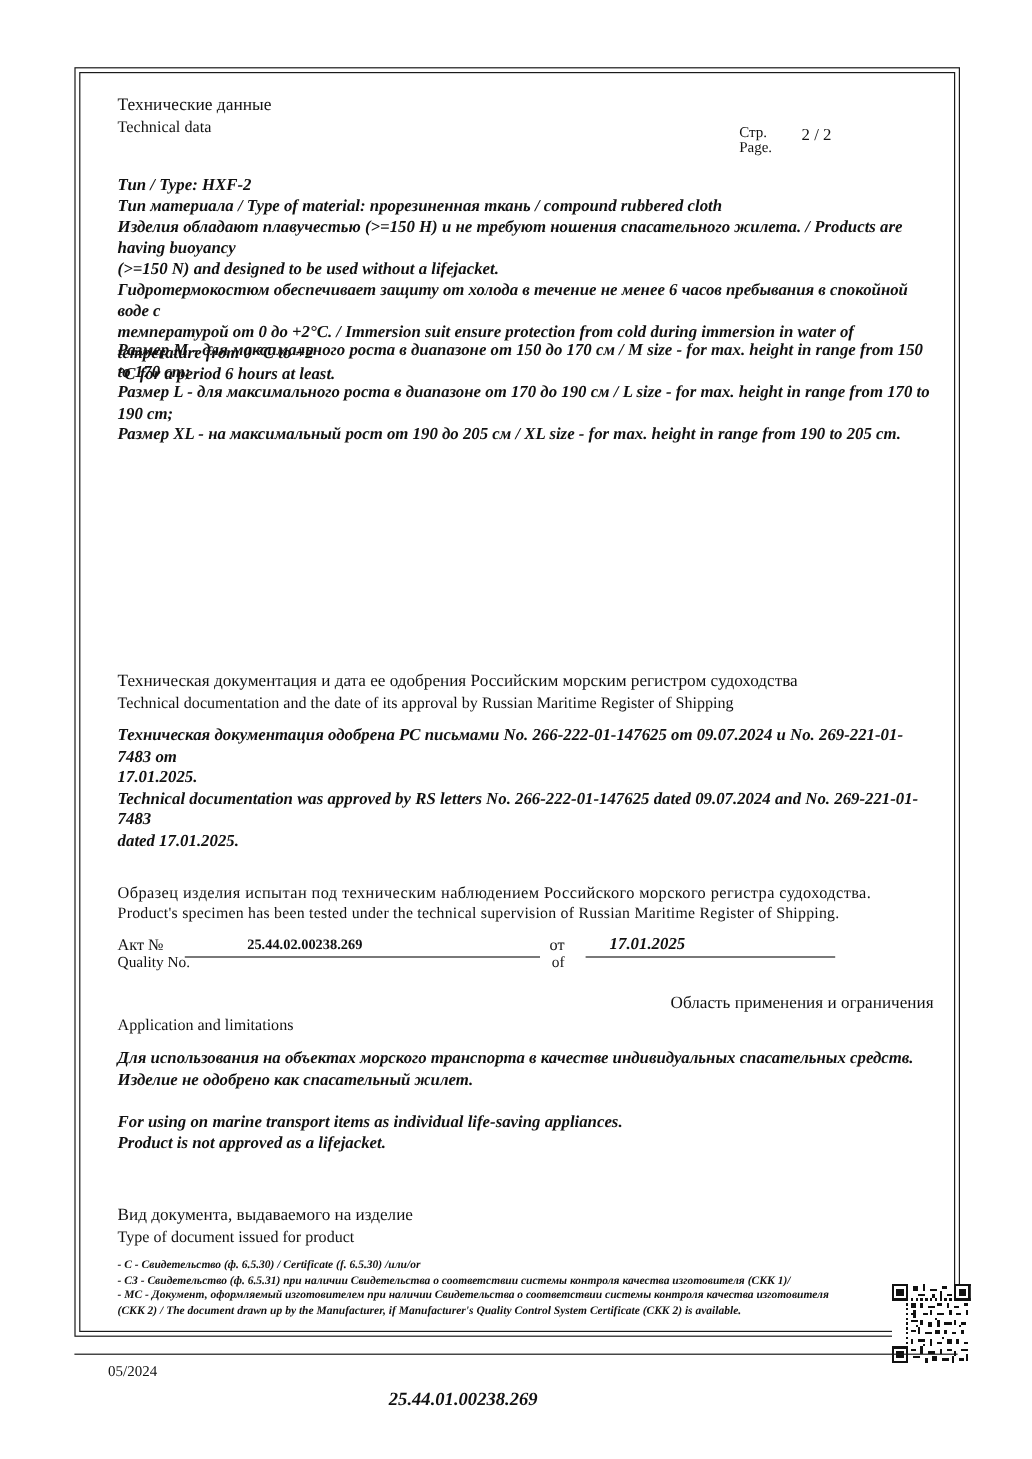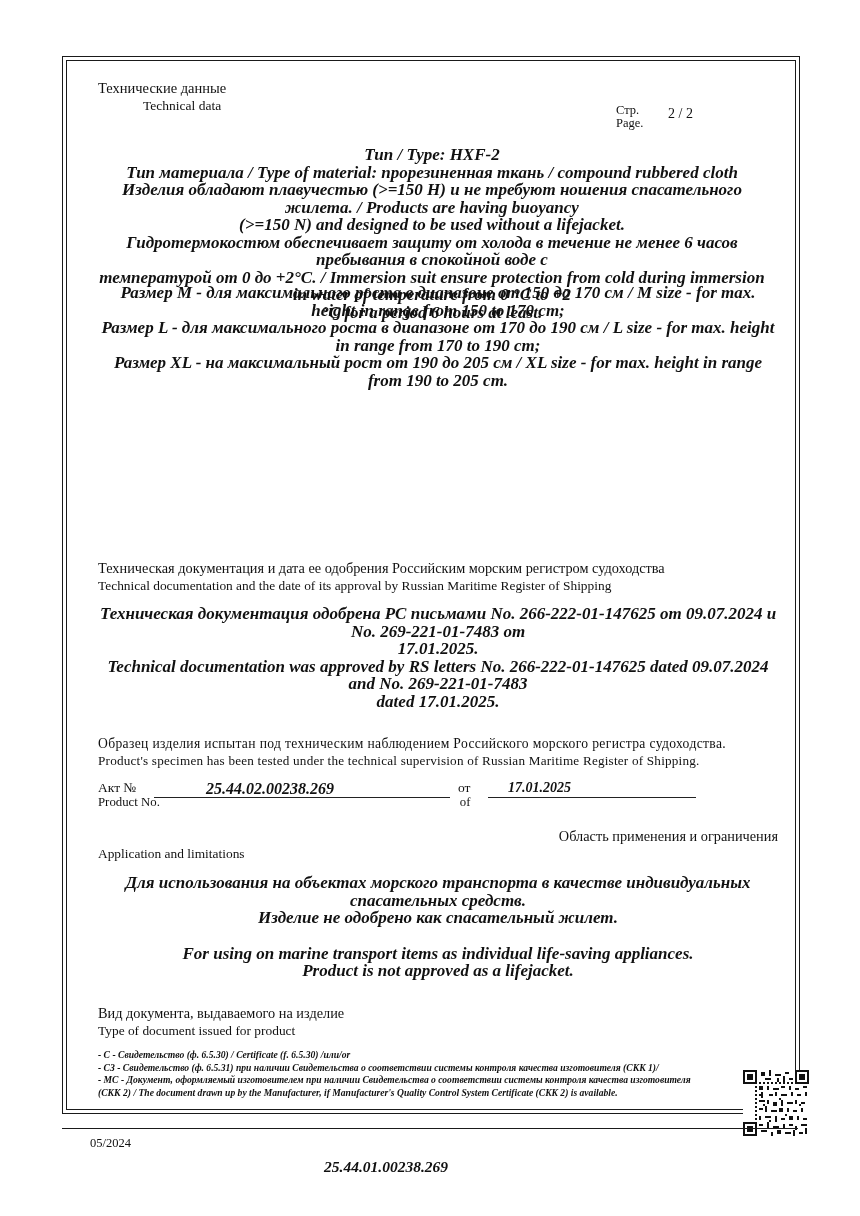--- a/index.html
+++ b/index.html
@@ -67,29 +67,27 @@
     font-size: 14px;
   }
 
   .sec-title-ru {
     font-size: 14.5px;
     line-height: 17px;
   }
   .sec-title-en {
     font-size: 13.5px;
     line-height: 17px;
-    margin-left: 45px;
   }
 
   .bi {
     font-weight: bold;
     font-style: italic;
-    font-size: 17px;
+    font-size: 14px;
     line-height: 17.5px;
-    text-align: center;
   }
 
   .block-tech {
     position: absolute;
     left: 0;
     top: 66px;
     width: 668px;
   }
   .block-tech p { margin: 0; }
 
@@ -151,22 +149,21 @@
     position: absolute;
     border-bottom: 1px solid #222;
   }
   .rule-1 { left: 56px; top: 17px; width: 296px; }
   .rule-2 { left: 390px; top: 17px; width: 208px; }
   .rep-val {
     position: absolute;
     left: 108px;
     top: 0px;
     font-weight: bold;
-    font-style: italic;
-    font-size: 16px;
+    font-size: 12px;
   }
   .date-val {
     position: absolute;
     left: 410px;
     top: 0px;
     font-weight: bold;
     font-style: italic;
     font-size: 14px;
   }
 
@@ -285,21 +282,21 @@
     </div>
 
     <div class="block-spec">
       <p class="l1">Образец изделия испытан под техническим наблюдением Российского морского регистра судоходства.</p>
       <p class="l2">Product's specimen has been tested under the technical supervision of Russian Maritime Register of Shipping.</p>
     </div>
 
     <div class="report-row">
       <div class="lbl rep-lbl">
         <span class="ru">Акт №</span>
-        <span class="en">Product No.</span>
+        <span class="en">Quality No.</span>
       </div>
       <div class="rule rule-1"></div>
       <div class="rep-val">25.44.02.00238.269</div>
 
       <div class="lbl ot-lbl">
         <span class="ru">от</span>
         <span class="en">of</span>
       </div>
       <div class="rule rule-2"></div>
       <div class="date-val">17.01.2025</div>

